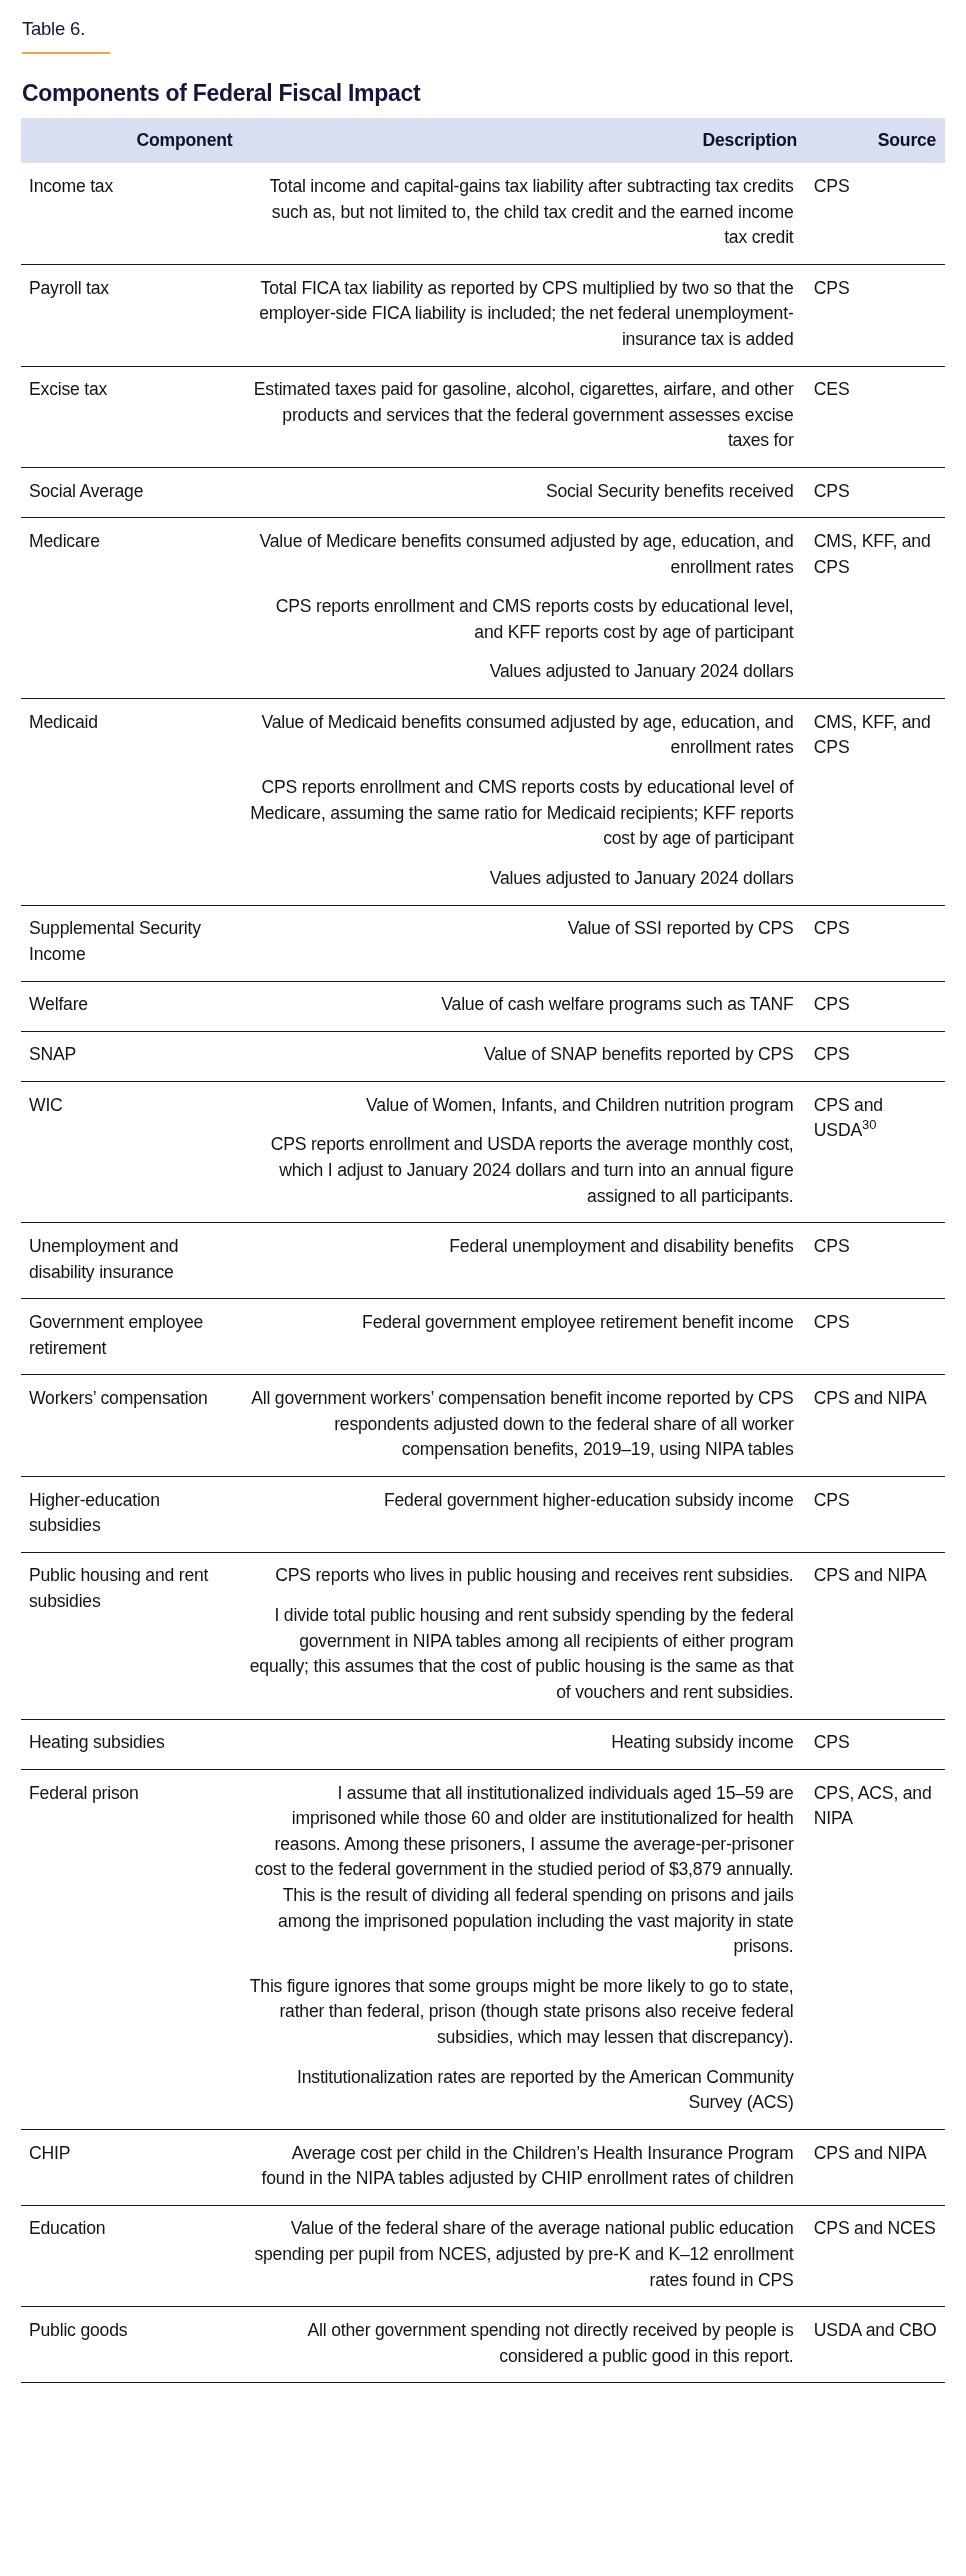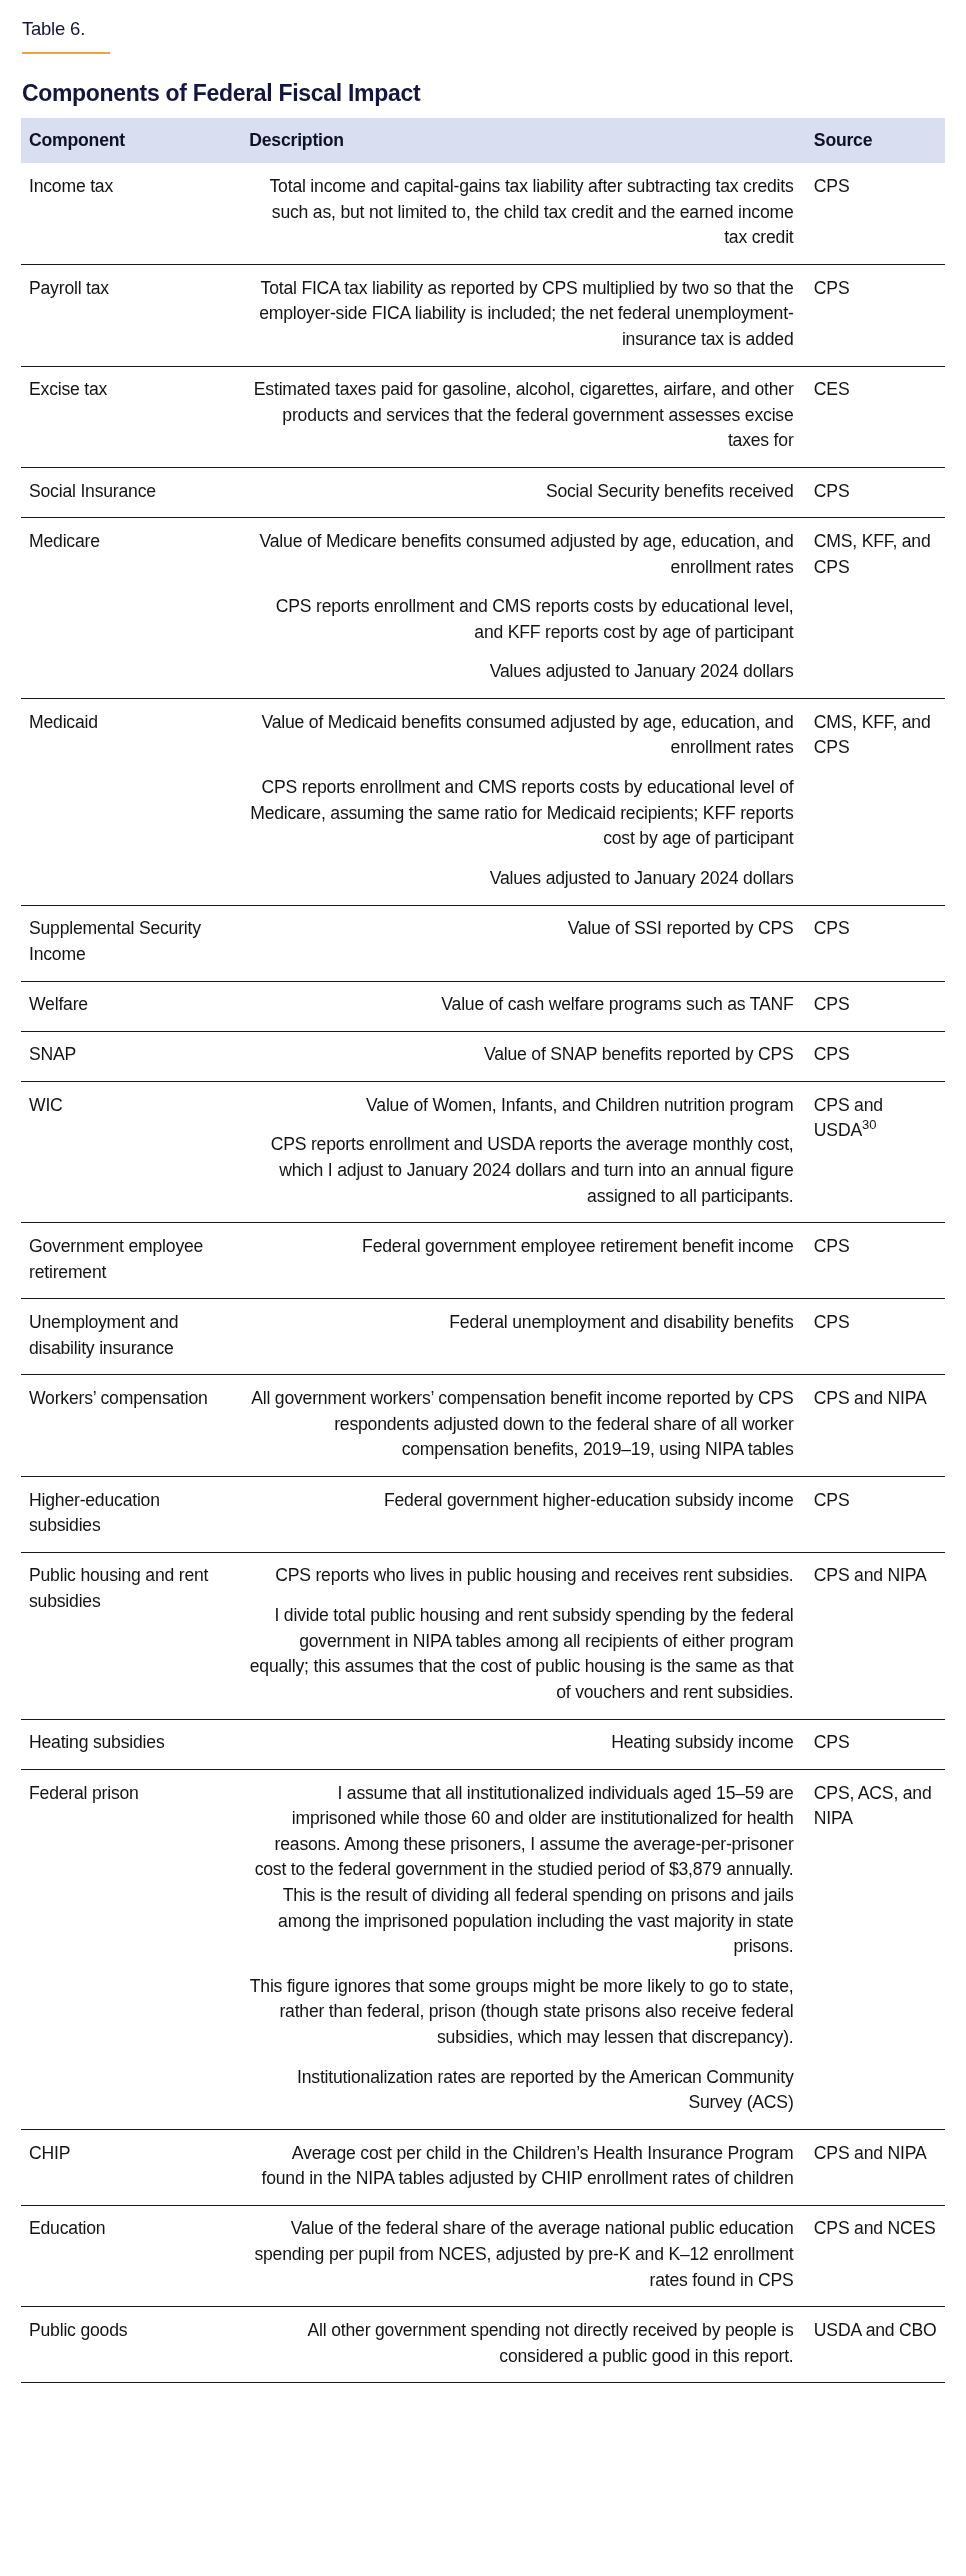--- a/index.html
+++ b/index.html
@@ -46,21 +46,21 @@
     table-layout:fixed;
   }
   col.c-component{width:220px;}
   col.c-description{width:564px;}
   col.c-source{width:139px;}
   thead th{
     background:var(--header-bg);
     color:#101028;
     font-size:17.6px;
     font-weight:bold;
-    text-align:left;
+    text-align:right;
     vertical-align:middle;
     padding:12.3px 8.8px 12.3px 8px;
     letter-spacing:-0.2px;
   }
   tbody td{
     vertical-align:top;
     font-size:17.6px;
     line-height:25.6px;
     padding:10.6px 12.3px 13.2px 8px;
     letter-spacing:-0.2px;
@@ -121,21 +121,21 @@
     <td class="source-cell"><span>CPS</span></td>
   </tr>
       <tr>
     <td class="component-cell">Excise tax</td>
     <td class="description-cell">
           <p>Estimated taxes paid for gasoline, alcohol, cigarettes, airfare, and other products and services that the federal government assesses excise taxes for</p>
         </td>
     <td class="source-cell"><span>CES</span></td>
   </tr>
       <tr>
-    <td class="component-cell">Social Insurance</td>
+    <td class="component-cell">Social Average</td>
     <td class="description-cell">
           <p>Social Security benefits received</p>
         </td>
     <td class="source-cell"><span>CPS</span></td>
   </tr>
       <tr>
     <td class="component-cell">Medicare</td>
     <td class="description-cell">
           <p>Value of Medicare benefits consumed adjusted by age, education, and enrollment rates</p>
           <p>CPS reports enrollment and CMS reports costs by educational level, and KFF reports cost by age of participant</p>
@@ -175,30 +175,30 @@
   </tr>
       <tr>
     <td class="component-cell">WIC</td>
     <td class="description-cell">
           <p>Value of Women, Infants, and Children nutrition program</p>
           <p>CPS reports enrollment and USDA reports the average monthly cost, which I adjust to January 2024 dollars and turn into an annual figure assigned to all participants.</p>
         </td>
     <td class="source-cell"><span>CPS and USDA</span><sup class="footnote-ref">30</sup></td>
   </tr>
       <tr>
+    <td class="component-cell">Unemployment and disability insurance</td>
+    <td class="description-cell">
+          <p>Federal unemployment and disability benefits</p>
+        </td>
+    <td class="source-cell"><span>CPS</span></td>
+  </tr>
+      <tr>
     <td class="component-cell">Government employee retirement</td>
     <td class="description-cell">
           <p>Federal government employee retirement benefit income</p>
-        </td>
-    <td class="source-cell"><span>CPS</span></td>
-  </tr>
-      <tr>
-    <td class="component-cell">Unemployment and disability insurance</td>
-    <td class="description-cell">
-          <p>Federal unemployment and disability benefits</p>
         </td>
     <td class="source-cell"><span>CPS</span></td>
   </tr>
       <tr>
     <td class="component-cell">Workers’ compensation</td>
     <td class="description-cell">
           <p>All government workers’ compensation benefit income reported by CPS respondents adjusted down to the federal share of all worker compensation benefits, 2019–19, using NIPA tables</p>
         </td>
     <td class="source-cell"><span>CPS and NIPA</span></td>
   </tr>

